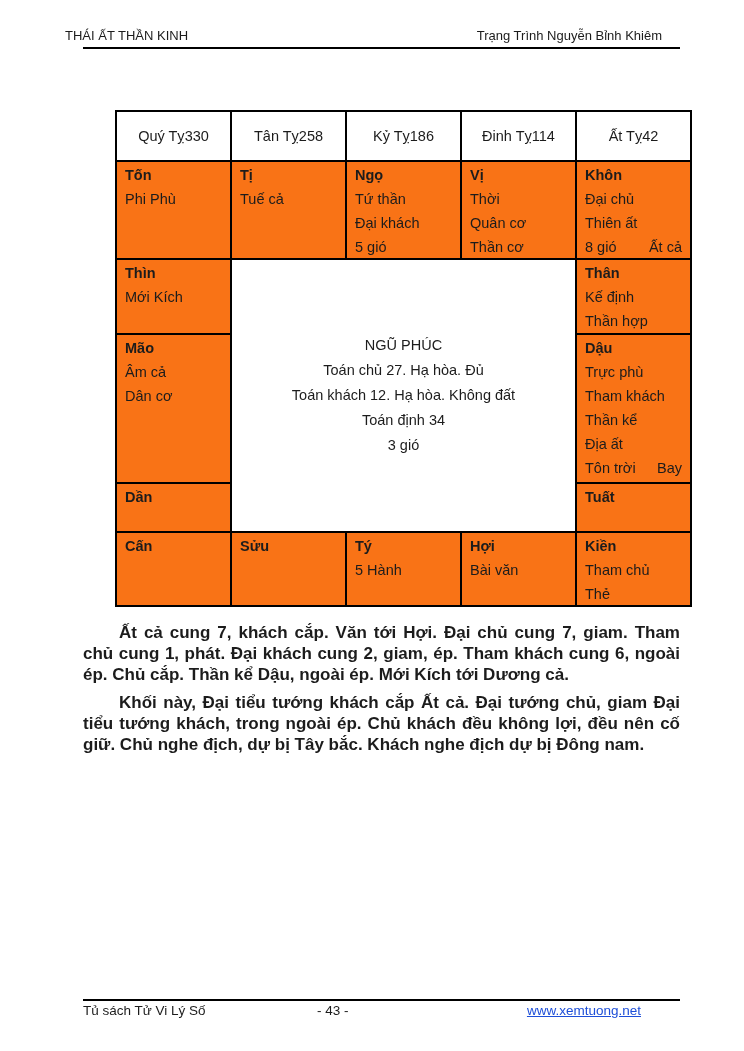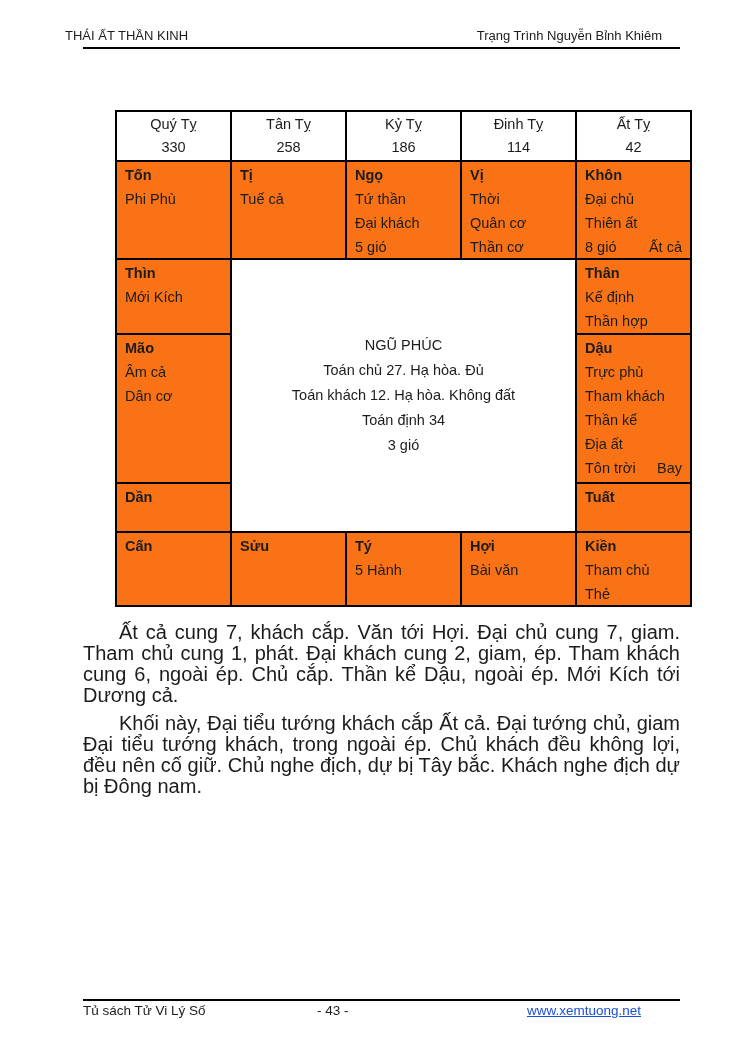--- a/index.html
+++ b/index.html
@@ -40,39 +40,40 @@
     background: #000;
     border: 2px solid #000;
     font-size: 14.5px;
   }
   .cell { background: #f97316; padding: 1px 8px 0 8px; line-height: 24px; overflow: hidden; }
   .cell-label { font-weight: bold; display: block; }
   .cell-line { display: block; }
   .cell-line.pair { display: flex; justify-content: space-between; }
   .year-cell {
     background: #fff;
-    display: flex; flex-direction: column;
+    display: flex; flex-direction: row;
     justify-content: center; align-items: center;
     line-height: 23px; text-align: center;
   }
   .center-cell {
     background: #fff;
     grid-column: 2 / 5;
     grid-row: 3 / 6;
     display: flex; flex-direction: column;
     justify-content: center; align-items: center;
     line-height: 25px; text-align: center;
     padding: 0 6px;
   }
   
   .body-text {
     position: absolute;
     left: 83px; width: 597px; top: 622px;
-    font-size: 20px; line-height: 21px;
+    font-size: 17px; line-height: 21px;
     text-align: justify;
+    font-weight: bold;
   }
   .body-text p { text-indent: 36px; margin-bottom: 7px; }
   
   .footer {
     position: absolute;
     left: 0; top: 1003px; width: 744px; height: 22px;
     font-size: 13.5px;
   }
   .footer-left  { position: absolute; left: 83px; }
   .footer-page  { position: absolute; left: 317px; text-align: right; }

